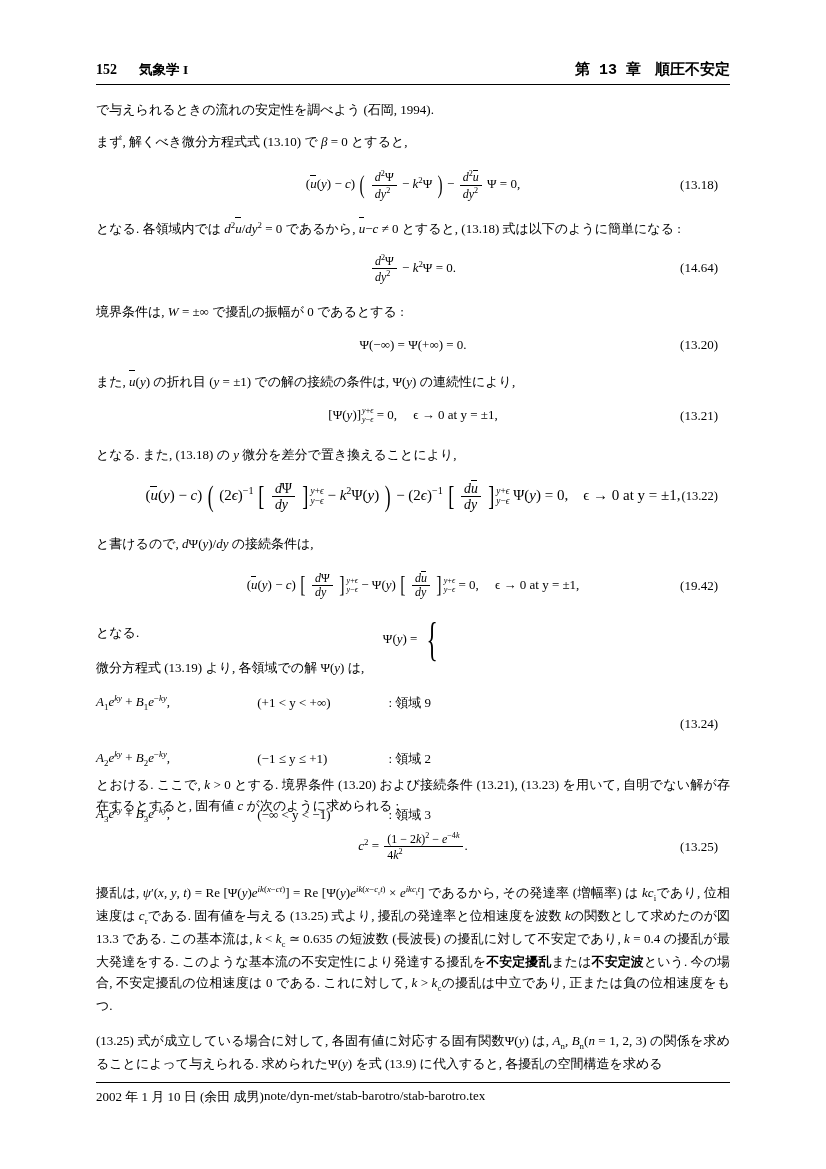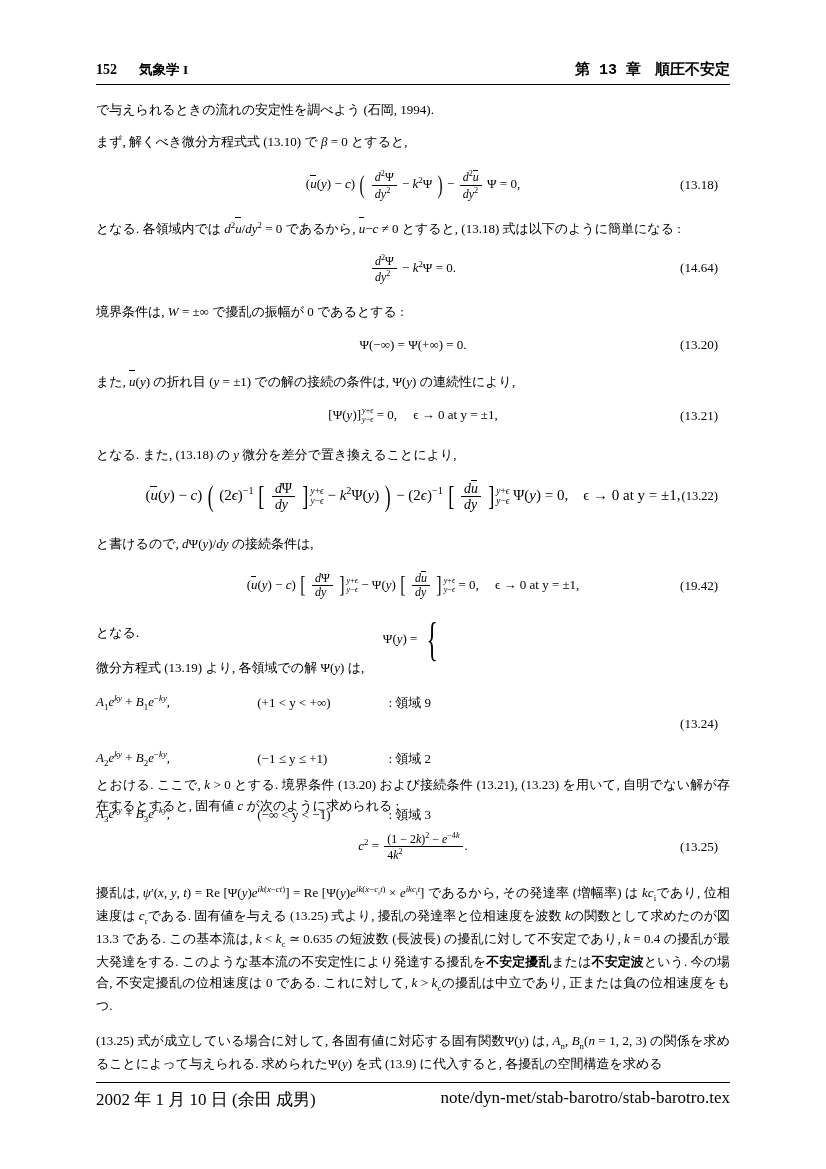--- a/index.html
+++ b/index.html
@@ -52,25 +52,24 @@
     font-size: 15px;
     font-family: Liberation Mono, monospace;
   }
   .header .chapter .chap-no { margin-right: 14px; }
   
   .footer {
     position: absolute;
     left: 96px;
     top: 1082px;
     width: 634px;
-    font-size: 17px;
+    font-size: 13px;
     padding-top: 5px;
     border-top: 1.1px solid #000;
     display: flex;
-    justify-content: space-between;
   }
   .footer .right { font-family: "Liberation Serif", serif; }
   
   p.para {
     margin: 0 0 0 0;
     font-size: 13px;
     line-height: 1.62;
     text-align: justify;
   }
   .gap-l { height: 14px; }

